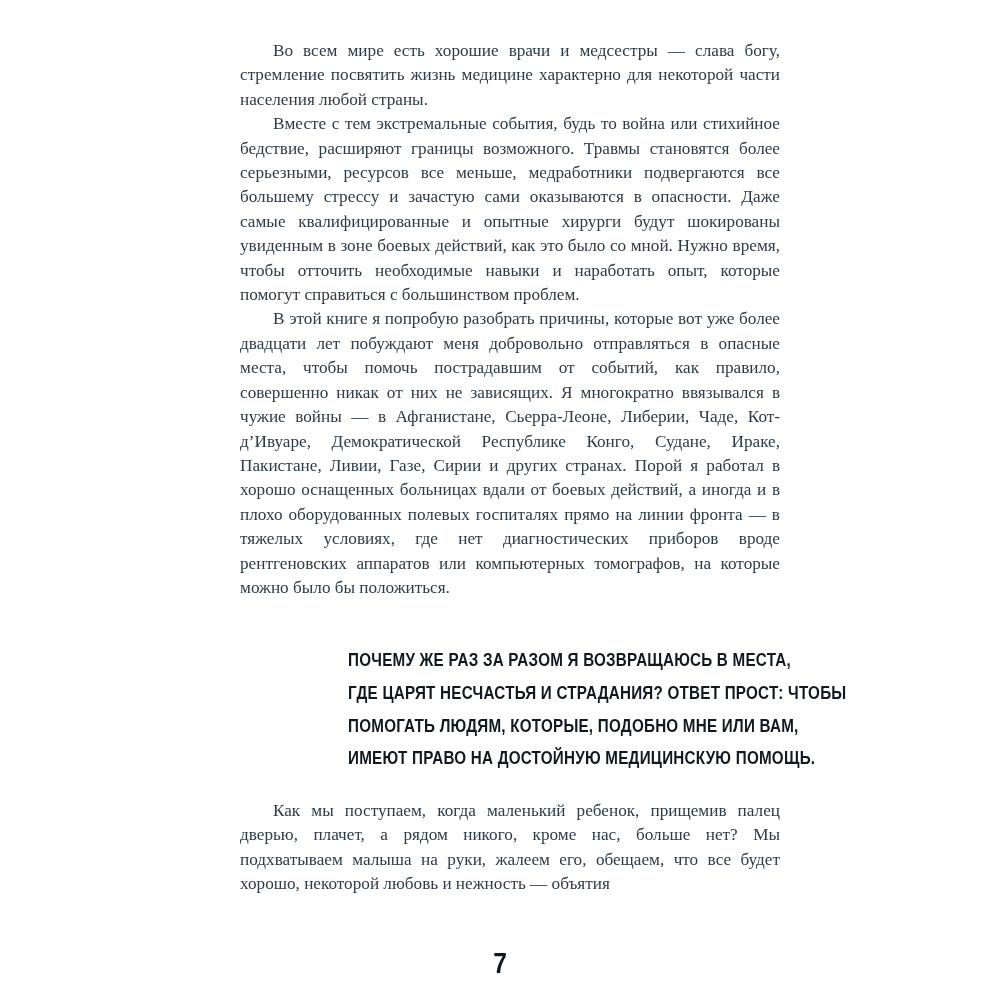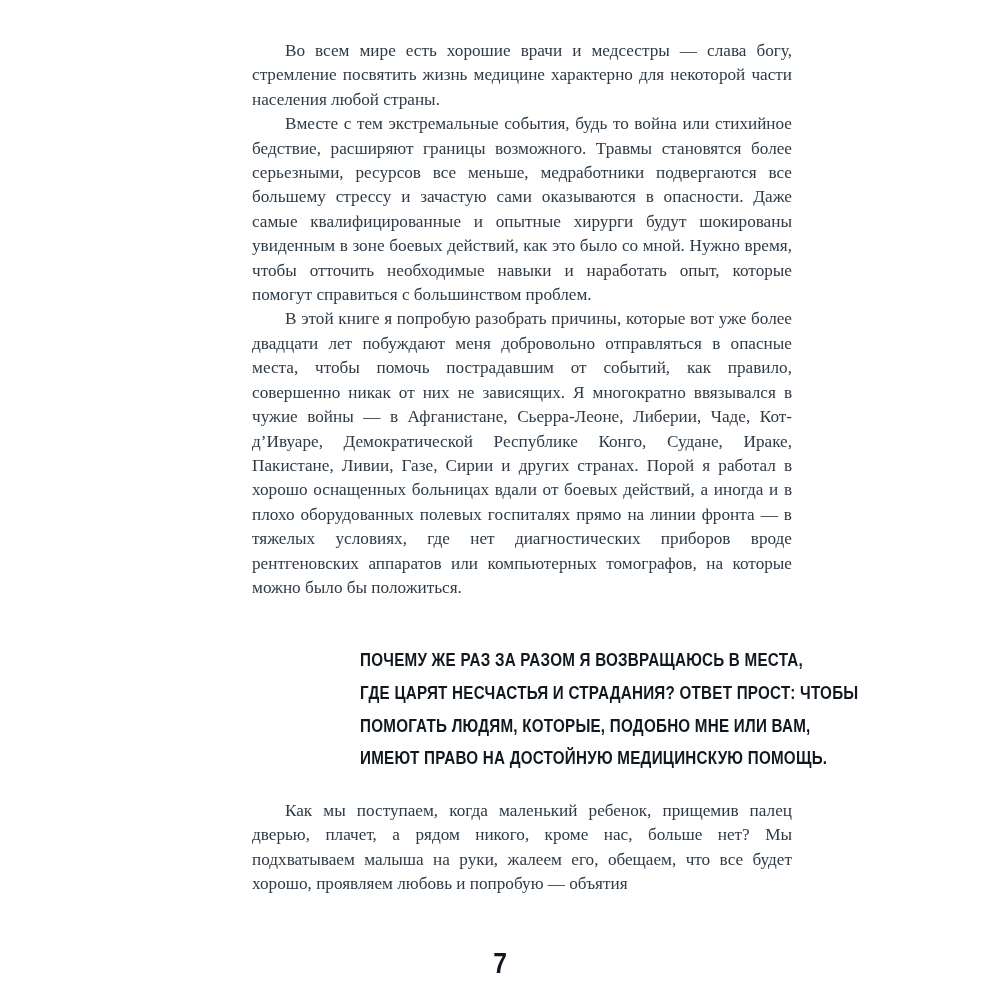--- a/index.html
+++ b/index.html
@@ -8,21 +8,21 @@
   }
   body {
     width: 1000px;
     height: 1000px;
     background: var(--bg, #ffffff);
     position: relative;
     overflow: hidden;
   }
   .text-column {
     position: absolute;
-    left: 252px;
+    left: 240px;
     top: 39px;
     width: 540px;
     font-family: "Liberation Serif", serif;
     font-size: 17.2px;
     line-height: 24.4px;
     color: var(--body-text, #2e3a46);
     text-align: justify;
     hyphens: auto;
     -webkit-hyphens: auto;
   }
@@ -73,16 +73,16 @@
   <p>Вместе с тем экстремальные события, будь то война или стихийное бедствие, расширяют границы возможного. Травмы становятся более серьезными, ресурсов все меньше, медработники подвергаются все большему стрессу и зачастую сами оказываются в опасности. Даже самые квалифицированные и опытные хирурги будут шокированы увиденным в зоне боевых действий, как это было со мной. Нужно время, чтобы отточить необходимые навыки и наработать опыт, которые помогут справиться с большинством проблем.</p>
   <p>В этой книге я попробую разобрать причины, которые вот уже более двадцати лет побуждают меня добровольно отправляться в опасные места, чтобы помочь пострадавшим от событий, как правило, совершенно никак от них не зависящих. Я многократно ввязывался в чужие войны — в Афганистане, Сьерра-Леоне, Либерии, Чаде, Кот-д’Ивуаре, Демократической Республике Конго, Судане, Ираке, Пакистане, Ливии, Газе, Сирии и других странах. Порой я работал в хорошо оснащенных больницах вдали от боевых действий, а иногда и в плохо оборудованных полевых госпиталях прямо на линии фронта — в тяжелых условиях, где нет диагностических приборов вроде рентгеновских аппаратов или компьютерных томографов, на которые можно было бы положиться.</p>
 
   <div class="pull-quote">
     <div class="quote-line">ПОЧЕМУ ЖЕ РАЗ ЗА РАЗОМ Я ВОЗВРАЩАЮСЬ В МЕСТА,</div>
     <div class="quote-line">ГДЕ ЦАРЯТ НЕСЧАСТЬЯ И СТРАДАНИЯ? ОТВЕТ ПРОСТ: ЧТОБЫ</div>
     <div class="quote-line">ПОМОГАТЬ ЛЮДЯМ, КОТОРЫЕ, ПОДОБНО МНЕ ИЛИ ВАМ,</div>
     <div class="quote-line">ИМЕЮТ ПРАВО НА ДОСТОЙНУЮ МЕДИЦИНСКУЮ ПОМОЩЬ.</div>
   </div>
 
-  <p>Как мы поступаем, когда маленький ребенок, прищемив палец дверью, плачет, а рядом никого, кроме нас, больше нет? Мы подхватываем малыша на руки, жалеем его, обещаем, что все будет хорошо, проявляем любовь и попробую — объятия</p>
+  <p>Как мы поступаем, когда маленький ребенок, прищемив палец дверью, плачет, а рядом никого, кроме нас, больше нет? Мы подхватываем малыша на руки, жалеем его, обещаем, что все будет хорошо, некоторой любовь и нежность — объятия</p>
 </div>
 
 <div class="page-number">7</div>
 
 </body></html>

